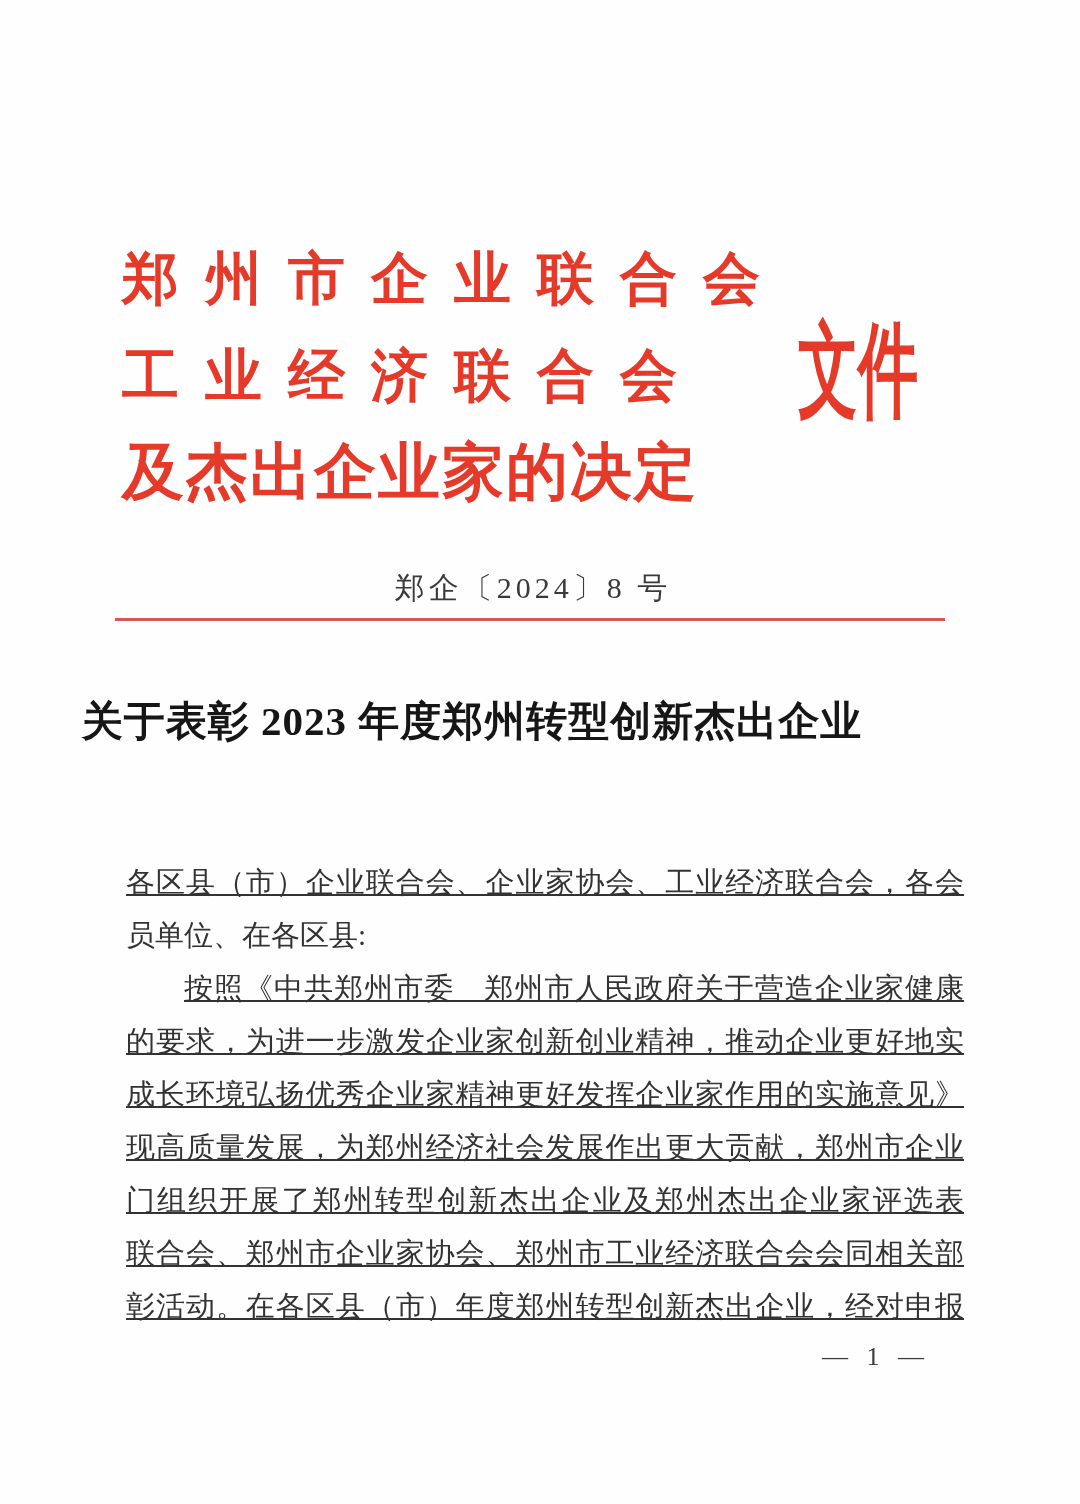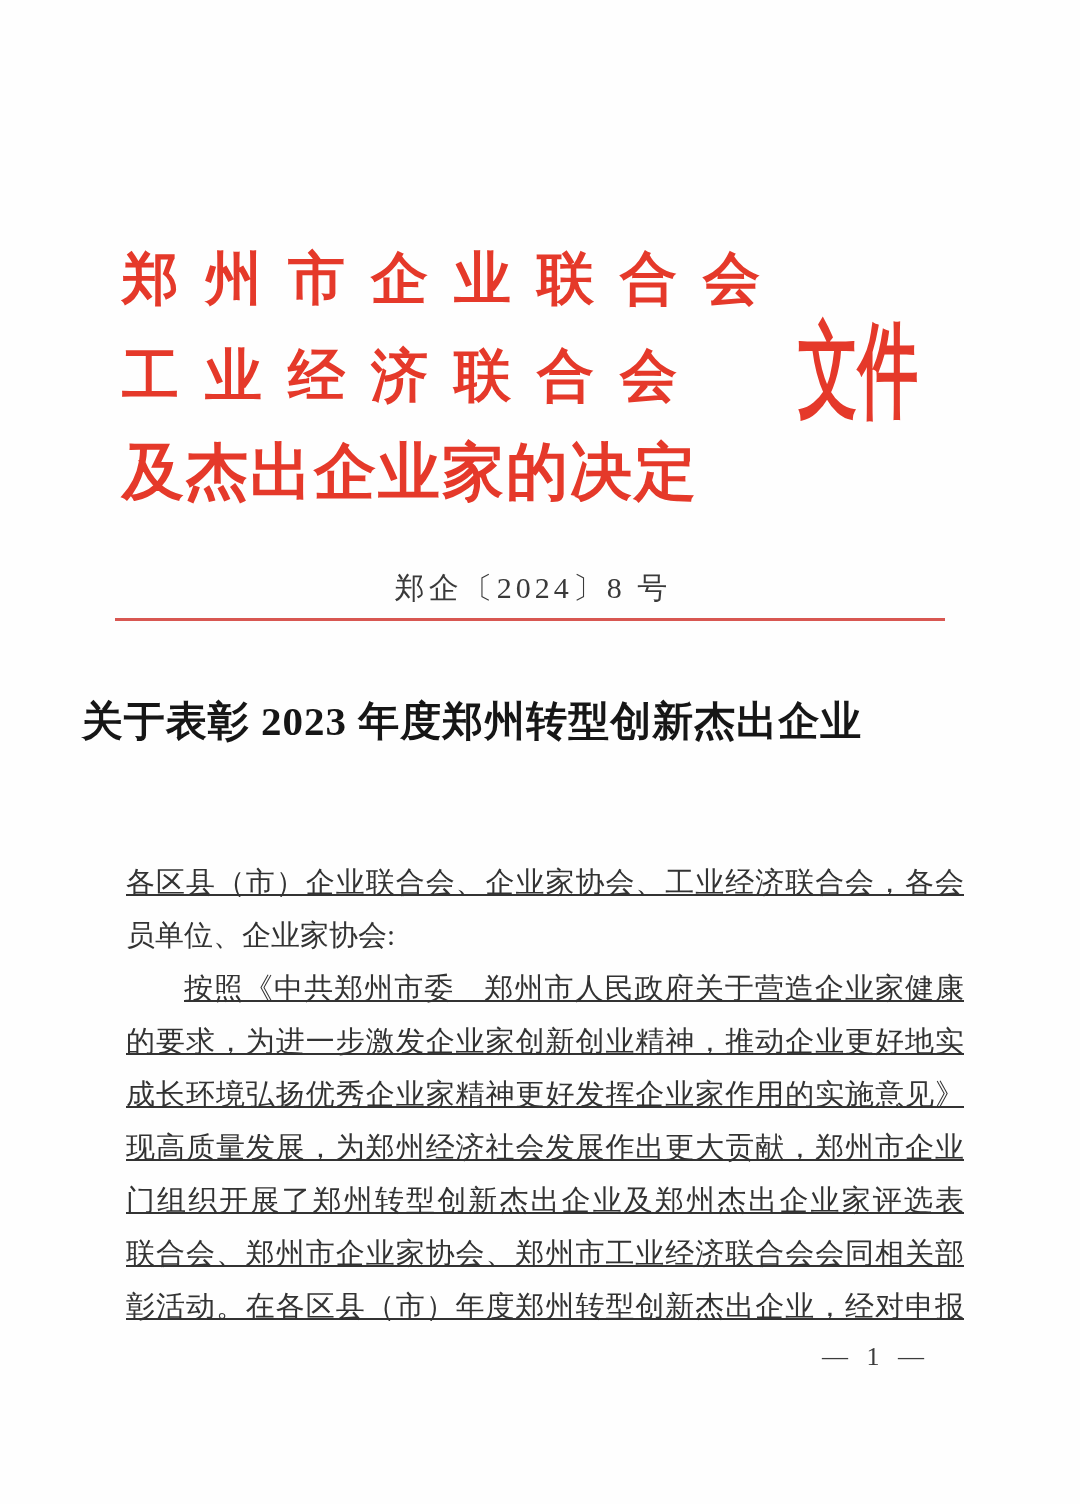--- a/index.html
+++ b/index.html
@@ -137,21 +137,21 @@
   <div class="doc-number">郑企〔2024〕8 号</div>
 
   <div class="red-rule"></div>
 
   <h1 class="title">
     <span>关于表彰 2023 年度郑州转型创新杰出企业</span><br>
   </h1>
 
   <div class="body-text">
     <div class="bline jline">各区县（市）企业联合会、企业家协会、工业经济联合会，各会</div>
-    <div class="bline short">员单位、企业家协会:</div>
+    <div class="bline short">员单位、在各区县:</div>
     <div class="bline jline indent">按照《中共郑州市委　郑州市人民政府关于营造企业家健康</div>
     <div class="bline jline">的要求，为进一步激发企业家创新创业精神，推动企业更好地实</div>
     <div class="bline jline">成长环境弘扬优秀企业家精神更好发挥企业家作用的实施意见》</div>
     <div class="bline jline">现高质量发展，为郑州经济社会发展作出更大贡献，郑州市企业</div>
     <div class="bline jline">门组织开展了郑州转型创新杰出企业及郑州杰出企业家评选表</div>
     <div class="bline jline">联合会、郑州市企业家协会、郑州市工业经济联合会会同相关部</div>
     <div class="bline jline">彰活动。在各区县（市）年度郑州转型创新杰出企业，经对申报的</div>
   </div>
 
   <div class="page-number">— 1 —</div>

